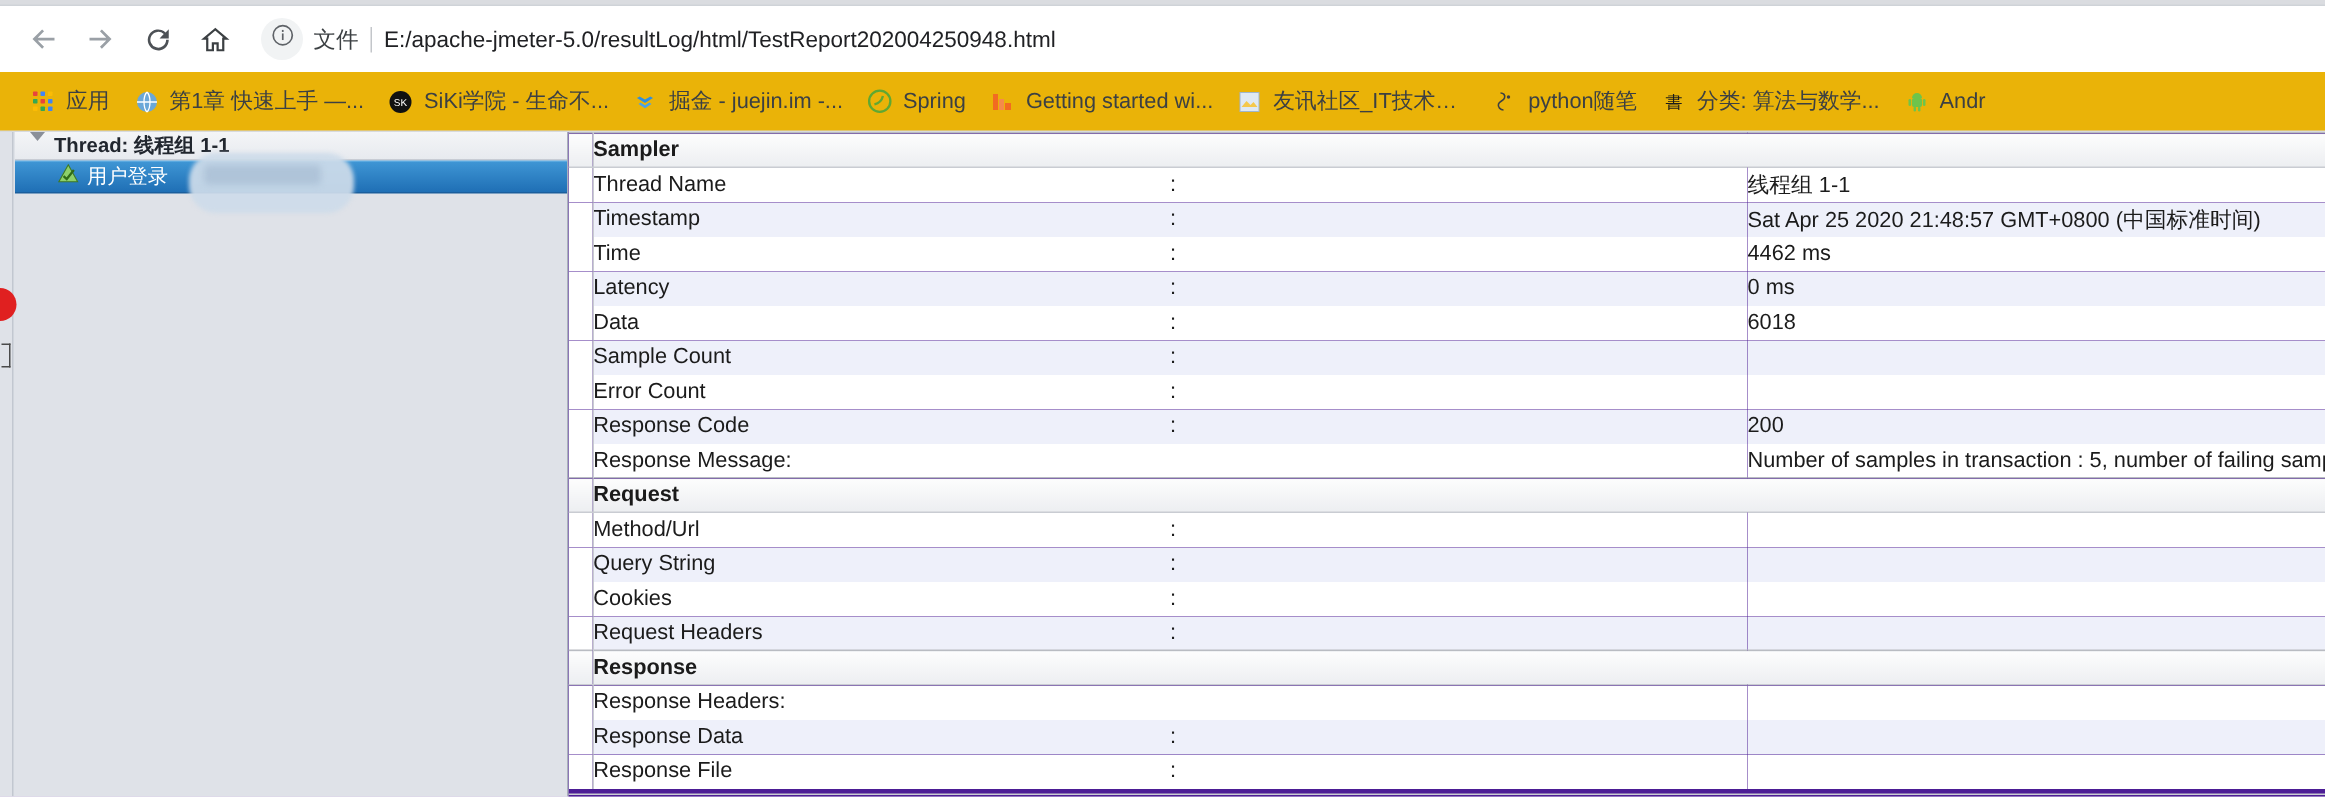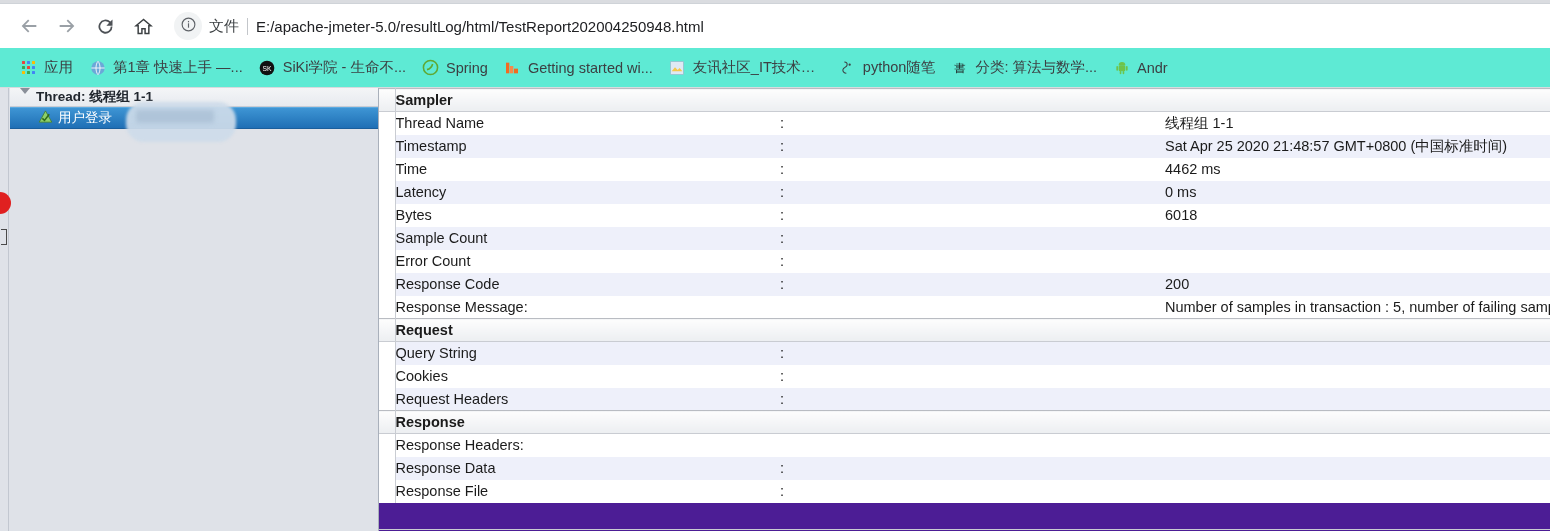--- a/index.html
+++ b/index.html
@@ -77,21 +77,21 @@
     overflow: hidden;
     text-overflow: ellipsis;
   }
 
   
   #bookmarks-bar {
     height: 40px;
     display: flex;
     align-items: center;
     padding-left: 12px;
-    background: #5eead4;
+    background: #eab308;
     border-bottom: 1px solid #d7dade;
     overflow: hidden;
     white-space: nowrap;
   }
   .bookmark {
     display: flex;
     align-items: center;
     height: 28px;
     padding: 0 8px;
     border-radius: 4px;
@@ -374,20 +374,29 @@
     <div class="bookmark">
       <span class="bm-ico">
         <svg width="16" height="16" viewBox="0 0 24 24">
           <circle cx="12" cy="12" r="11" fill="#111111"></circle>
           <text x="12" y="16" font-size="10" font-family="Liberation Sans, sans-serif" fill="#ffffff" text-anchor="middle">SK</text>
         </svg>
       </span>
       <span class="bm-label">SiKi学院 - 生命不...</span>
     </div>
 
+    <div class="bookmark">
+      <span class="bm-ico">
+        <svg width="16" height="16" viewBox="0 0 24 24">
+          <path d="M4 8l8 5 8-5-2.6-1.6L12 9.6 6.6 6.4z" fill="#2f8ee0"></path>
+          <path d="M5.5 14l6.5 4.2L18.5 14l-2.2-1.4L12 15.2l-4.3-2.6z" fill="#4aa3ea"></path>
+        </svg>
+      </span>
+      <span class="bm-label">掘金 - juejin.im -...</span>
+    </div>
 
     <div class="bookmark">
       <span class="bm-ico">
         <svg width="17" height="17" viewBox="0 0 24 24">
           <circle cx="12" cy="12" r="10" fill="none" stroke="#5fa832" stroke-width="2.2"></circle>
           <path d="M7 15c4-1 7-4 8-8" fill="none" stroke="#5fa832" stroke-width="2.2"></path>
         </svg>
       </span>
       <span class="bm-label">Spring</span>
     </div>
@@ -502,21 +511,21 @@
             <td class="c-value">4462 ms</td>
           </tr>
           <tr class="zebra-even">
             <td class="c-gutter"></td>
             <td class="c-label">Latency</td>
             <td class="c-colon">:</td>
             <td class="c-value">0 ms</td>
           </tr>
           <tr class="zebra-odd">
             <td class="c-gutter"></td>
-            <td class="c-label">Bytes</td>
+            <td class="c-label">Data</td>
             <td class="c-colon">:</td>
             <td class="c-value">6018</td>
           </tr>
           <tr class="zebra-even">
             <td class="c-gutter"></td>
             <td class="c-label">Sample Count</td>
             <td class="c-colon">:</td>
             <td class="c-value"></td>
           </tr>
           <tr class="zebra-odd">
@@ -532,20 +541,26 @@
             <td class="c-value">200</td>
           </tr>
           <tr class="zebra-odd">
             <td class="c-gutter"></td>
             <td class="c-label-wide" colspan="2">Response Message:</td>
             <td class="c-value">Number of samples in transaction : 5, number of failing samples : 0</td>
           </tr>
           <tr class="section-row">
             <td class="c-gutter"></td>
             <td colspan="3">Request</td>
+          </tr>
+          <tr class="zebra-odd">
+            <td class="c-gutter"></td>
+            <td class="c-label">Method/Url</td>
+            <td class="c-colon">:</td>
+            <td class="c-value"></td>
           </tr>
           <tr class="zebra-even">
             <td class="c-gutter"></td>
             <td class="c-label">Query String</td>
             <td class="c-colon">:</td>
             <td class="c-value"></td>
           </tr>
           <tr class="zebra-odd">
             <td class="c-gutter"></td>
             <td class="c-label">Cookies</td>

